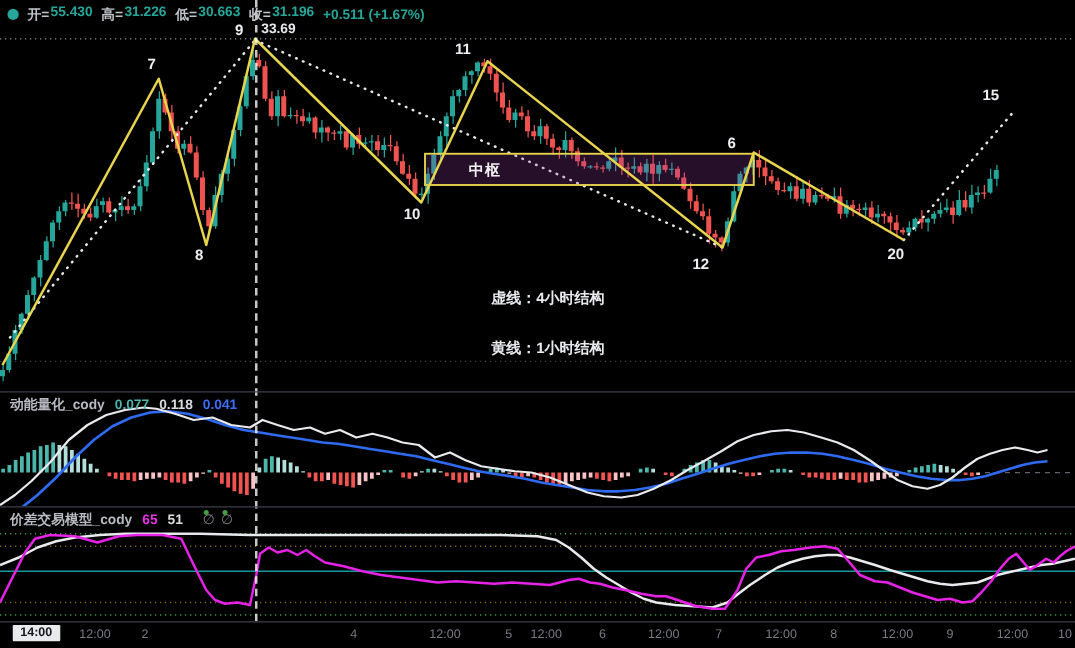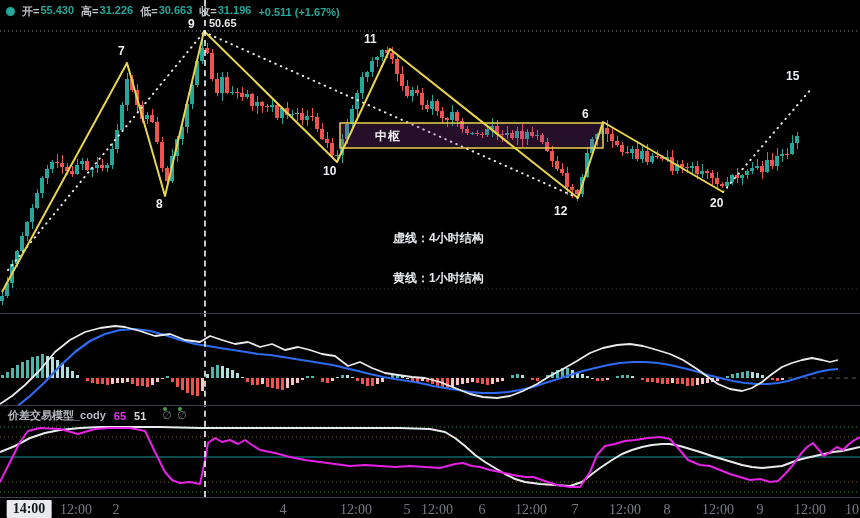--- a/index.html
+++ b/index.html
@@ -28,21 +28,21 @@
   .ind-title{position:absolute;left:8px;top:3px;z-index:25;font-size:11px;font-weight:bold;
              color:#b7bac1;display:flex;gap:8px;align-items:center;white-space:nowrap;}
   .ind-title .marker{color:#7a7d86;font-weight:normal;position:relative;}
   .ind-title .marker i{position:absolute;left:1px;top:-2px;width:4px;height:4px;border-radius:50%;
              background:#43a047;}
   .crosshair{position:absolute;top:0;left:204px;height:497px;width:0;
              border-left:2px dashed rgba(255,255,255,.78);z-index:28;}
   .axis{position:absolute;left:0;top:497px;width:860px;height:21px;background:#000;
         border-top:1px solid #3c404b;z-index:35;}
   .axis .tick{position:absolute;top:4px;transform:translateX(-50%);color:#787b86;
-              font-size:14px;white-space:nowrap;font-family:Liberation Serif, serif;}
+              font-size:10px;white-space:nowrap;}
   .axis .tick.boxed{background:#e9eaee;color:#15171c;padding:1px 6px;border-radius:1px;
               top:2px;font-weight:bold;}
   .logo{position:absolute;left:28px;top:475px;z-index:26;display:flex;align-items:center;gap:6px;
         opacity:.95;}
   .logo .logo-text{color:#cdd0d5;font-size:16px;font-weight:bold;letter-spacing:.2px;}
 </style>
 </head>
 <body>
 
 <div class="chart">
@@ -383,21 +383,21 @@
         <div class="wave-label" style="left: 118px; top: 44px;">7</div>
         <div class="wave-label" style="left: 156px; top: 197px;">8</div>
         <div class="wave-label" style="left: 188px; top: 17px;">9</div>
         <div class="wave-label" style="left: 323px; top: 164px;">10</div>
         <div class="wave-label" style="left: 364px; top: 32px;">11</div>
         <div class="wave-label" style="left: 554px; top: 204px;">12</div>
         <div class="wave-label" style="left: 582px; top: 107px;">6</div>
         <div class="wave-label" style="left: 710px; top: 196px;">20</div>
         <div class="wave-label" style="left: 786px; top: 69px;">15</div>
       </div>
-    <div class="price-top-label" style="left:209px;top:17px;">50.65</div>
+    <div class="price-top-label" style="left:209px;top:17px;">33.69</div>
     <div class="pivot-label" style="left:375px;top:128px;">中枢</div>
     <div class="annotation" style="left:393px;top:230px;">虚线：4小时结构</div>
     <div class="annotation" style="left:393px;top:270px;">黄线：1小时结构</div>
 
     <div class="legend">
       <span class="dot"></span>
       <span class="pair">
         <span class="lbl">开=</span>
           <span class="val">55.430</span>
       </span>
@@ -569,20 +569,24 @@
         <div class="hbar" style="left: 765.5px; top: 63.6667px; width: 3px; height: 1.33333px; background: rgb(178, 223, 219);"></div>
         <div class="hbar" style="left: 770.5px; top: 65px; width: 3px; height: 2px; background: rgb(240, 83, 80);"></div>
         <div class="hbar" style="left: 775.5px; top: 65px; width: 3px; height: 2.83333px; background: rgb(240, 83, 80);"></div>
         <div class="hbar" style="left: 780.5px; top: 65px; width: 3px; height: 2.33333px; background: rgb(249, 195, 198);"></div>
       </div>
     <svg class="layer" id="ind1Svg" width="860" height="92">
         <line x1="788" y1="65" x2="860" y2="65" stroke="#787b86" stroke-width="1" stroke-dasharray="4 4" opacity="0.8"></line>
         <path d="M0,103 L15,95 L30,83 L45,69 L60,53 L75,39 L90,28 L105,21 L120,17 L135,16 L150,18 L165,22 L180,27 L195,31 L208,33 L220,35 L233,37 L246,39 L258,41 L270,42 L283,44 L295,46 L308,48 L320,50 L333,52 L345,55 L358,58 L370,61 L383,64 L395,66 L408,68 L420,70 L433,73 L445,75 L458,77 L470,79 L483,80 L495,80 L508,79 L520,77 L533,74 L545,70 L558,66 L570,62 L583,58 L595,55 L608,52 L620,50 L633,49 L645,49 L658,50 L670,52 L683,55 L695,58 L708,62 L720,65 L733,68 L745,70 L757,71 L768,71 L778,70 L788,68 L798,65 L808,62 L818,59 L828,57 L838,56" fill="none" stroke="#2e6bf0" stroke-width="2.2" stroke-linejoin="round"></path>
         <path d="M0,91 L12,83 L25,72 L40,57 L55,39 L70,27 L85,19 L100,15 L115,13 L125,14 L140,18 L155,23 L170,21 L185,27 L200,29 L210,23 L222,27 L235,31 L248,29 L260,34 L272,31 L285,37 L298,34 L310,37 L322,41 L335,43 L348,53 L360,49 L372,55 L385,60 L398,62 L412,64 L425,65 L440,69 L455,75 L470,81 L483,84 L497,85 L510,83 L523,78 L537,71 L550,63 L563,56 L577,48 L590,40 L603,35 L617,32 L630,31 L643,33 L657,37 L670,41 L683,47 L697,56 L708,64 L718,71 L730,76 L742,78 L752,75 L762,69 L772,61 L782,54 L792,50 L802,47 L812,45 L822,47 L830,49 L838,47" fill="none" stroke="#e8eaed" stroke-width="1.8" stroke-linejoin="round"></path>
       </svg>
+    <div class="ind-title">
+      <span>动能量化_cody</span>
+      <span id="ind1Vals"><span style="color: rgb(77, 182, 172); margin-right: 8px;">0.077</span><span style="color: rgb(216, 219, 224); margin-right: 8px;">0.118</span><span style="color: rgb(61, 110, 247); margin-right: 8px;">0.041</span></span>
+    </div>
   </div>
 
   <div class="sep" style="top:405px;"></div>
 
   <div class="pane pane-ind2">
     <svg class="layer" id="ind2Svg" width="860" height="92">
         <line x1="0" y1="22" x2="860" y2="22" stroke="#3f9e4d" stroke-width="1.2" opacity="0.95" stroke-dasharray="1 3"></line>
         <line x1="0" y1="32" x2="860" y2="32" stroke="#8a6d1b" stroke-width="1.2" opacity="0.95" stroke-dasharray="1 3"></line>
         <line x1="0" y1="52" x2="860" y2="52" stroke="#17a2a6" stroke-width="1.2" opacity="0.95"></line>
         <line x1="0" y1="77" x2="860" y2="77" stroke="#8a6d1b" stroke-width="1.2" opacity="0.95" stroke-dasharray="1 3"></line>

